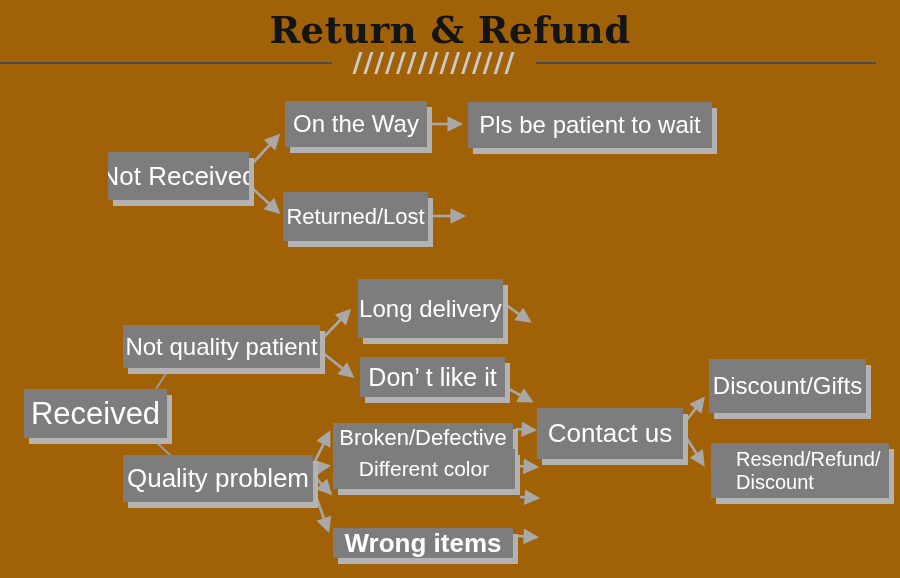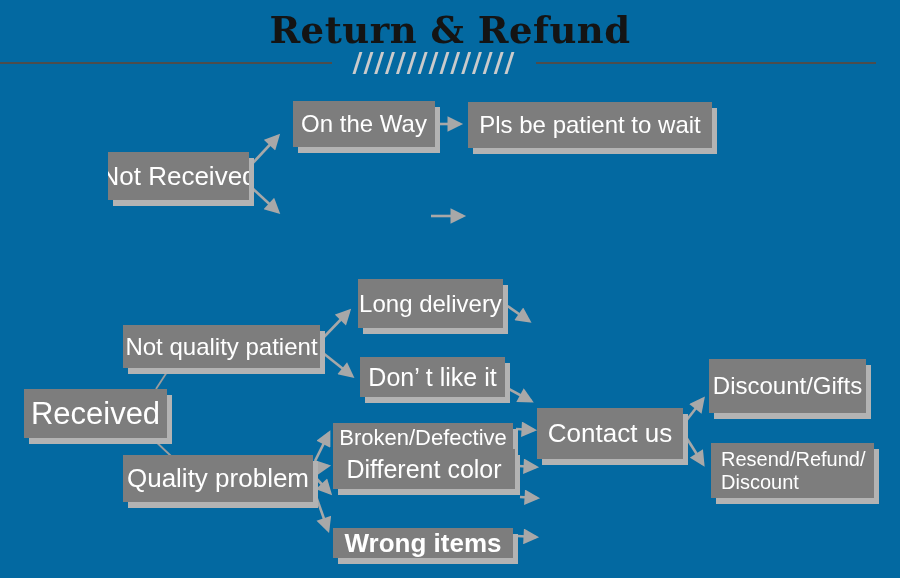--- a/index.html
+++ b/index.html
@@ -1,20 +1,20 @@
 <!DOCTYPE html>
 <html><head>
 <meta charset="utf-8">
 <style>
   html, body { margin: 0; padding: 0; background: #ffffff; }
   .canvas {
     position: relative;
     width: 900px;
     height: 578px;
-    background: #0369a1;
+    background: #a16207;
     overflow: hidden;
     font-family: "Liberation Sans", sans-serif;
   }
   .page-title {
     position: absolute;
     top: 8px; left: 0;
     width: 100%;
     text-align: center;
     font-family: "DejaVu Serif", serif;
     font-weight: bold;
@@ -55,21 +55,21 @@
     align-items: center;
     justify-content: center;
     white-space: nowrap;
     box-shadow: 5px 6px 0 #b3b3b3;
     overflow: hidden;
   }
   .node.two-line {
     flex-direction: column;
     align-items: flex-start;
     justify-content: center;
-    padding-left: 10px;
+    padding-left: 25px;
     line-height: 1.12;
     overflow: visible;
   }
 </style>
 </head>
 <body>
 
 <div class="canvas">
 
   <div class="page-title">Return &amp; Refund</div>
@@ -105,47 +105,50 @@
     </g>
     <g stroke="#9d9d9d" stroke-width="1.8" fill="none">
       <path d="M156,389 L169,369"></path>
       <path d="M152,438 L171,456"></path>
     </g>
   </svg>
 
   <div class="node" style="left:108px; top:152px; width:141px; height:48px; font-size:26px;">
     <span>Not Received</span>
   </div>
-  <div class="node" style="left:285px; top:101px; width:142px; height:46px; font-size:24px;margin-left:8px;">
+  <div class="node" style="left:285px; top:101px; width:142px; height:46px; font-size:24px;">
     <span>On the Way</span>
   </div>
   <div class="node" style="left:468px; top:102px; width:244px; height:46px; font-size:24px;">
     <span>Pls be patient to wait</span>
+  </div>
+  <div class="node" style="left:283px; top:192px; width:145px; height:49px; font-size:22px;">
+    <span>Returned/Lost</span>
   </div>
 
   <div class="node" style="left:24px; top:389px; width:143px; height:49px; font-size:31px;">
     <span>Received</span>
   </div>
   <div class="node" style="left:123px; top:325px; width:197px; height:43px; font-size:24px;">
     <span>Not quality patient</span>
   </div>
-  <div class="node" style="left:358px; top:279px; width:145px; height:49px; font-size:24px;">
+  <div class="node" style="left:358px; top:279px; width:145px; height:59px; font-size:24px;">
     <span>Long delivery</span>
   </div>
   <div class="node" style="left:360px; top:357px; width:145px; height:40px; font-size:25px;">
     <span>Don’ t like it</span>
   </div>
   <div class="node" style="left:123px; top:455px; width:190px; height:47px; font-size:26px;">
     <span>Quality problem</span>
   </div>
 
   <div class="node" style="left:333px; top:423px; width:180px; height:30px; font-size:22px;">
     <span>Broken/Defective</span>
   </div>
-  <div class="node" style="left:333px; top:449px; width:182px; height:40px; font-size:25px;">
+  <div class="node" style="left:333px; top:449px; width:182px; height:40px; font-size:21px;">
     <span>Different color</span>
   </div>
   <div class="node" style="left:333px; top:528px; width:180px; height:30px; font-size:26px;font-weight:bold;">
     <span>Wrong items</span>
   </div>
 
   <div class="node" style="left:537px; top:408px; width:146px; height:51px; font-size:26px;">
     <span>Contact us</span>
   </div>
   <div class="node" style="left:709px; top:359px; width:157px; height:54px; font-size:24px;">

